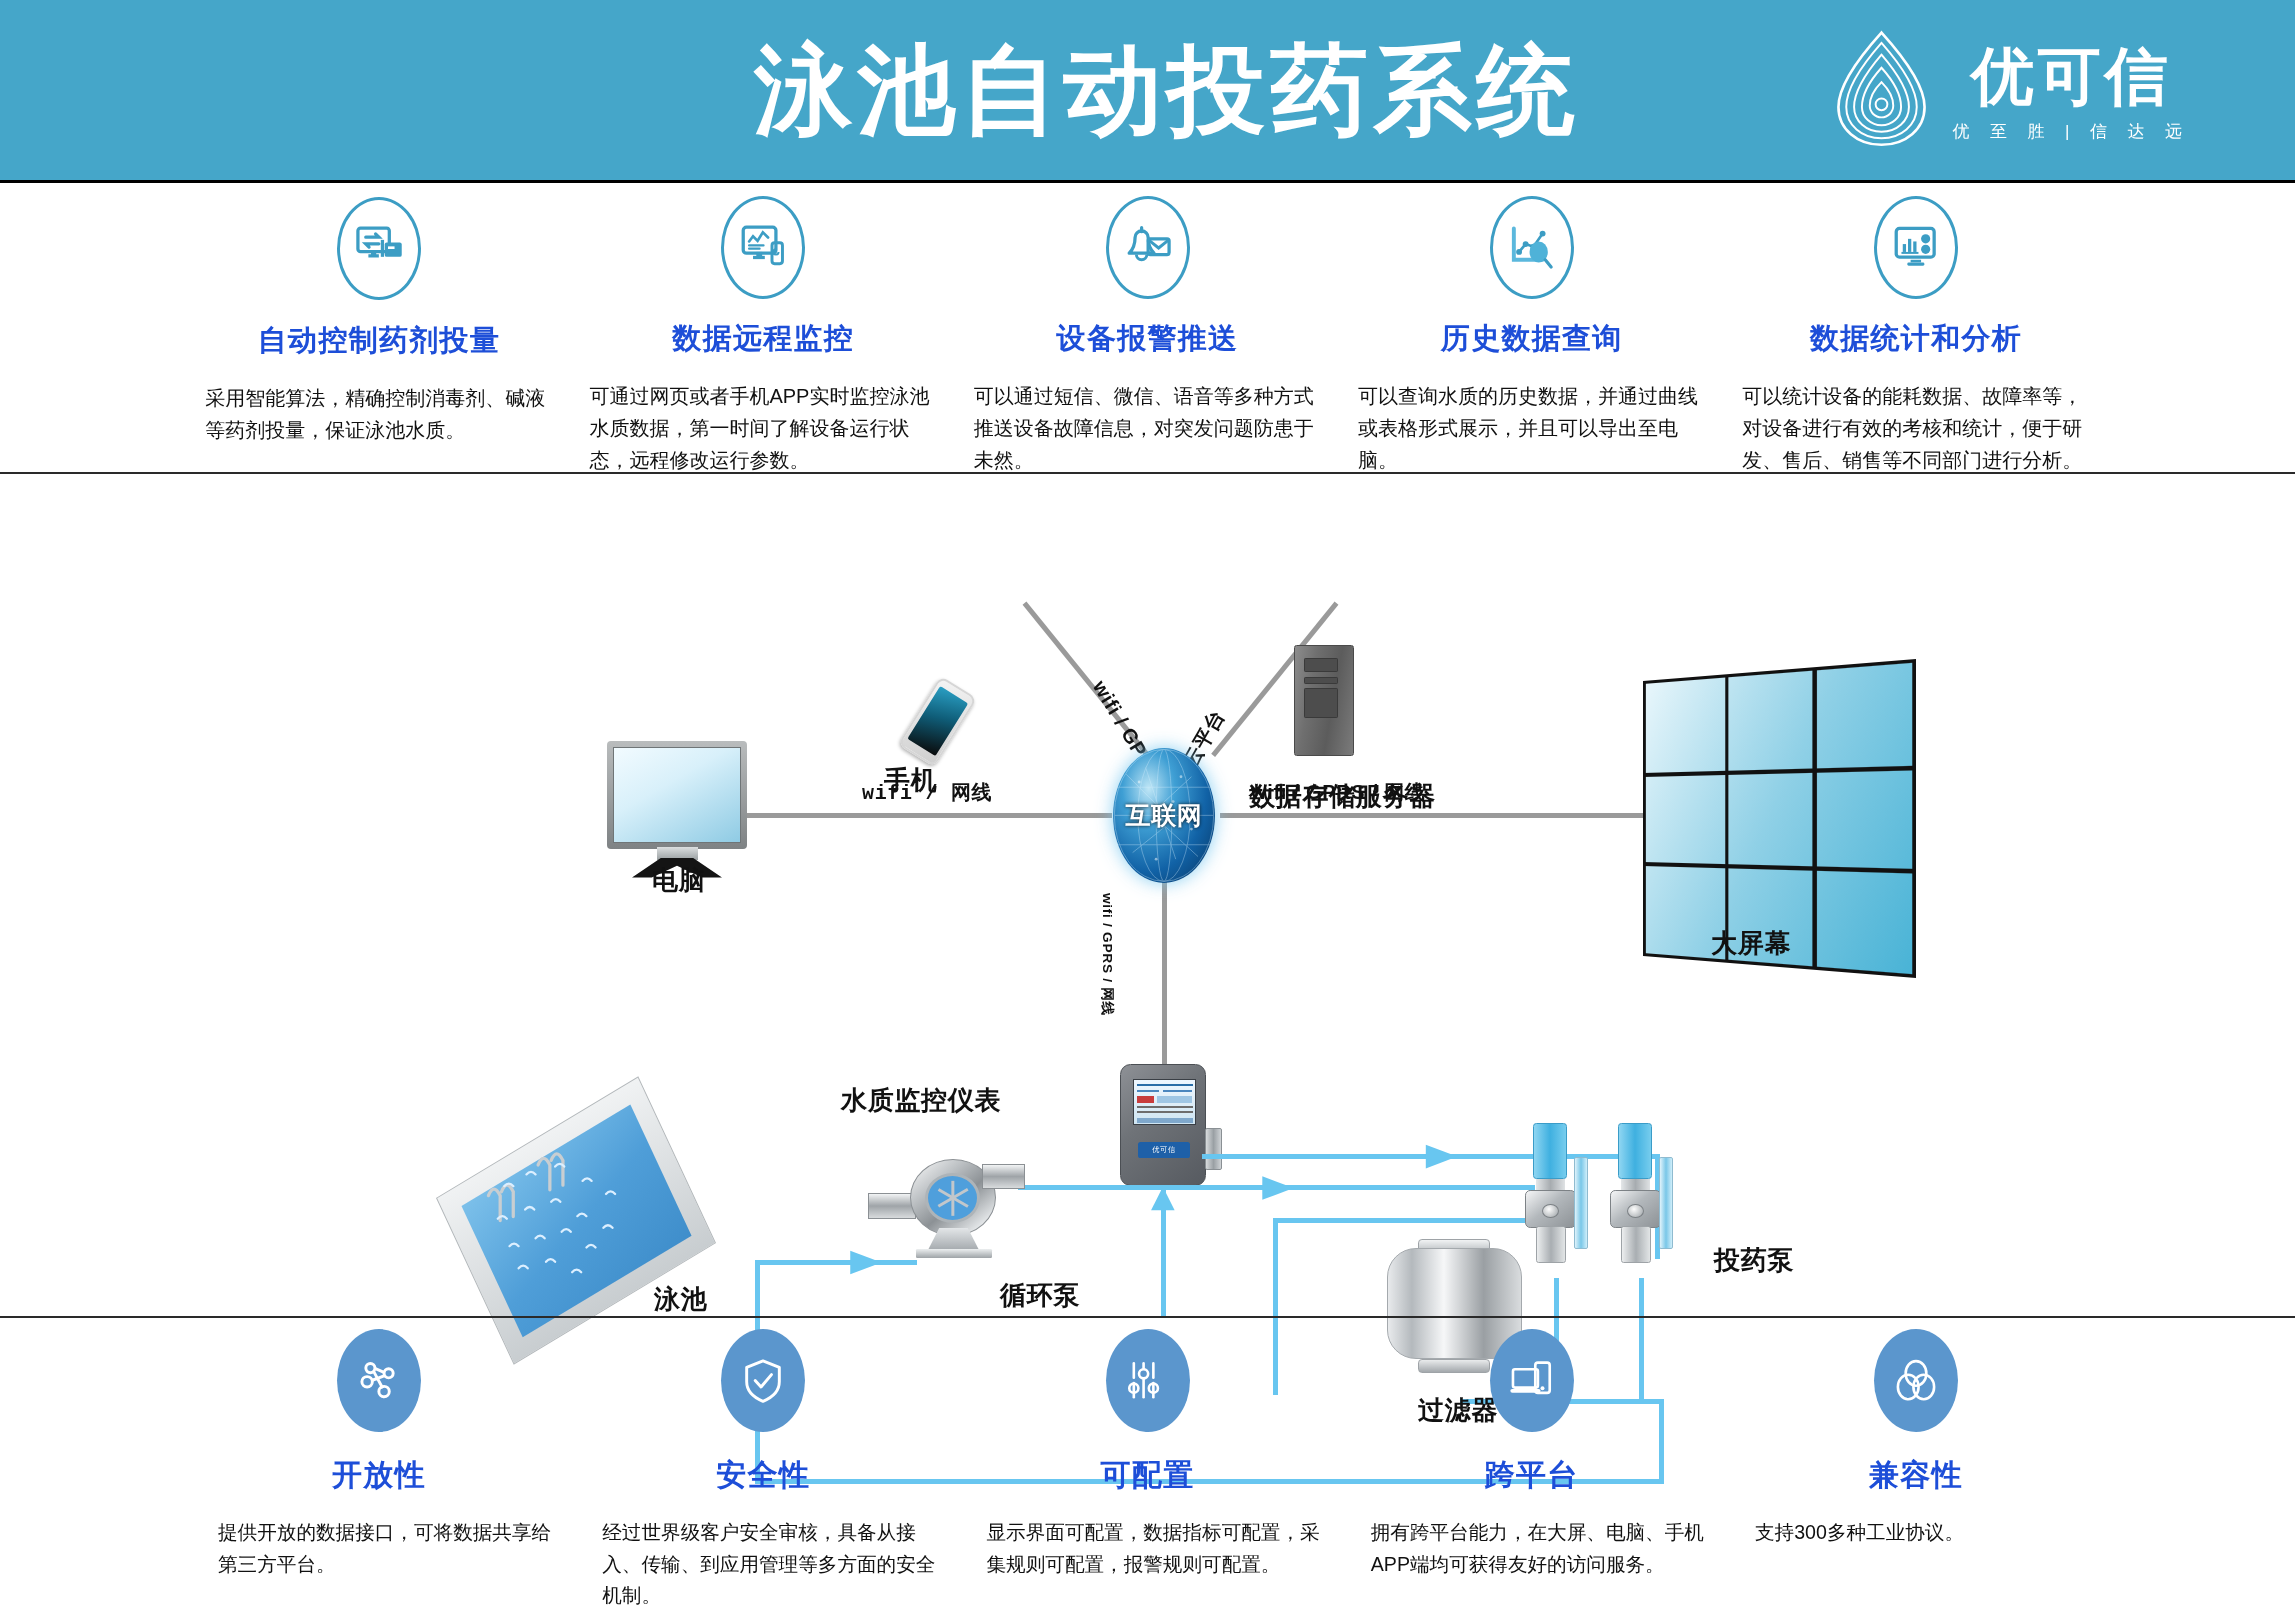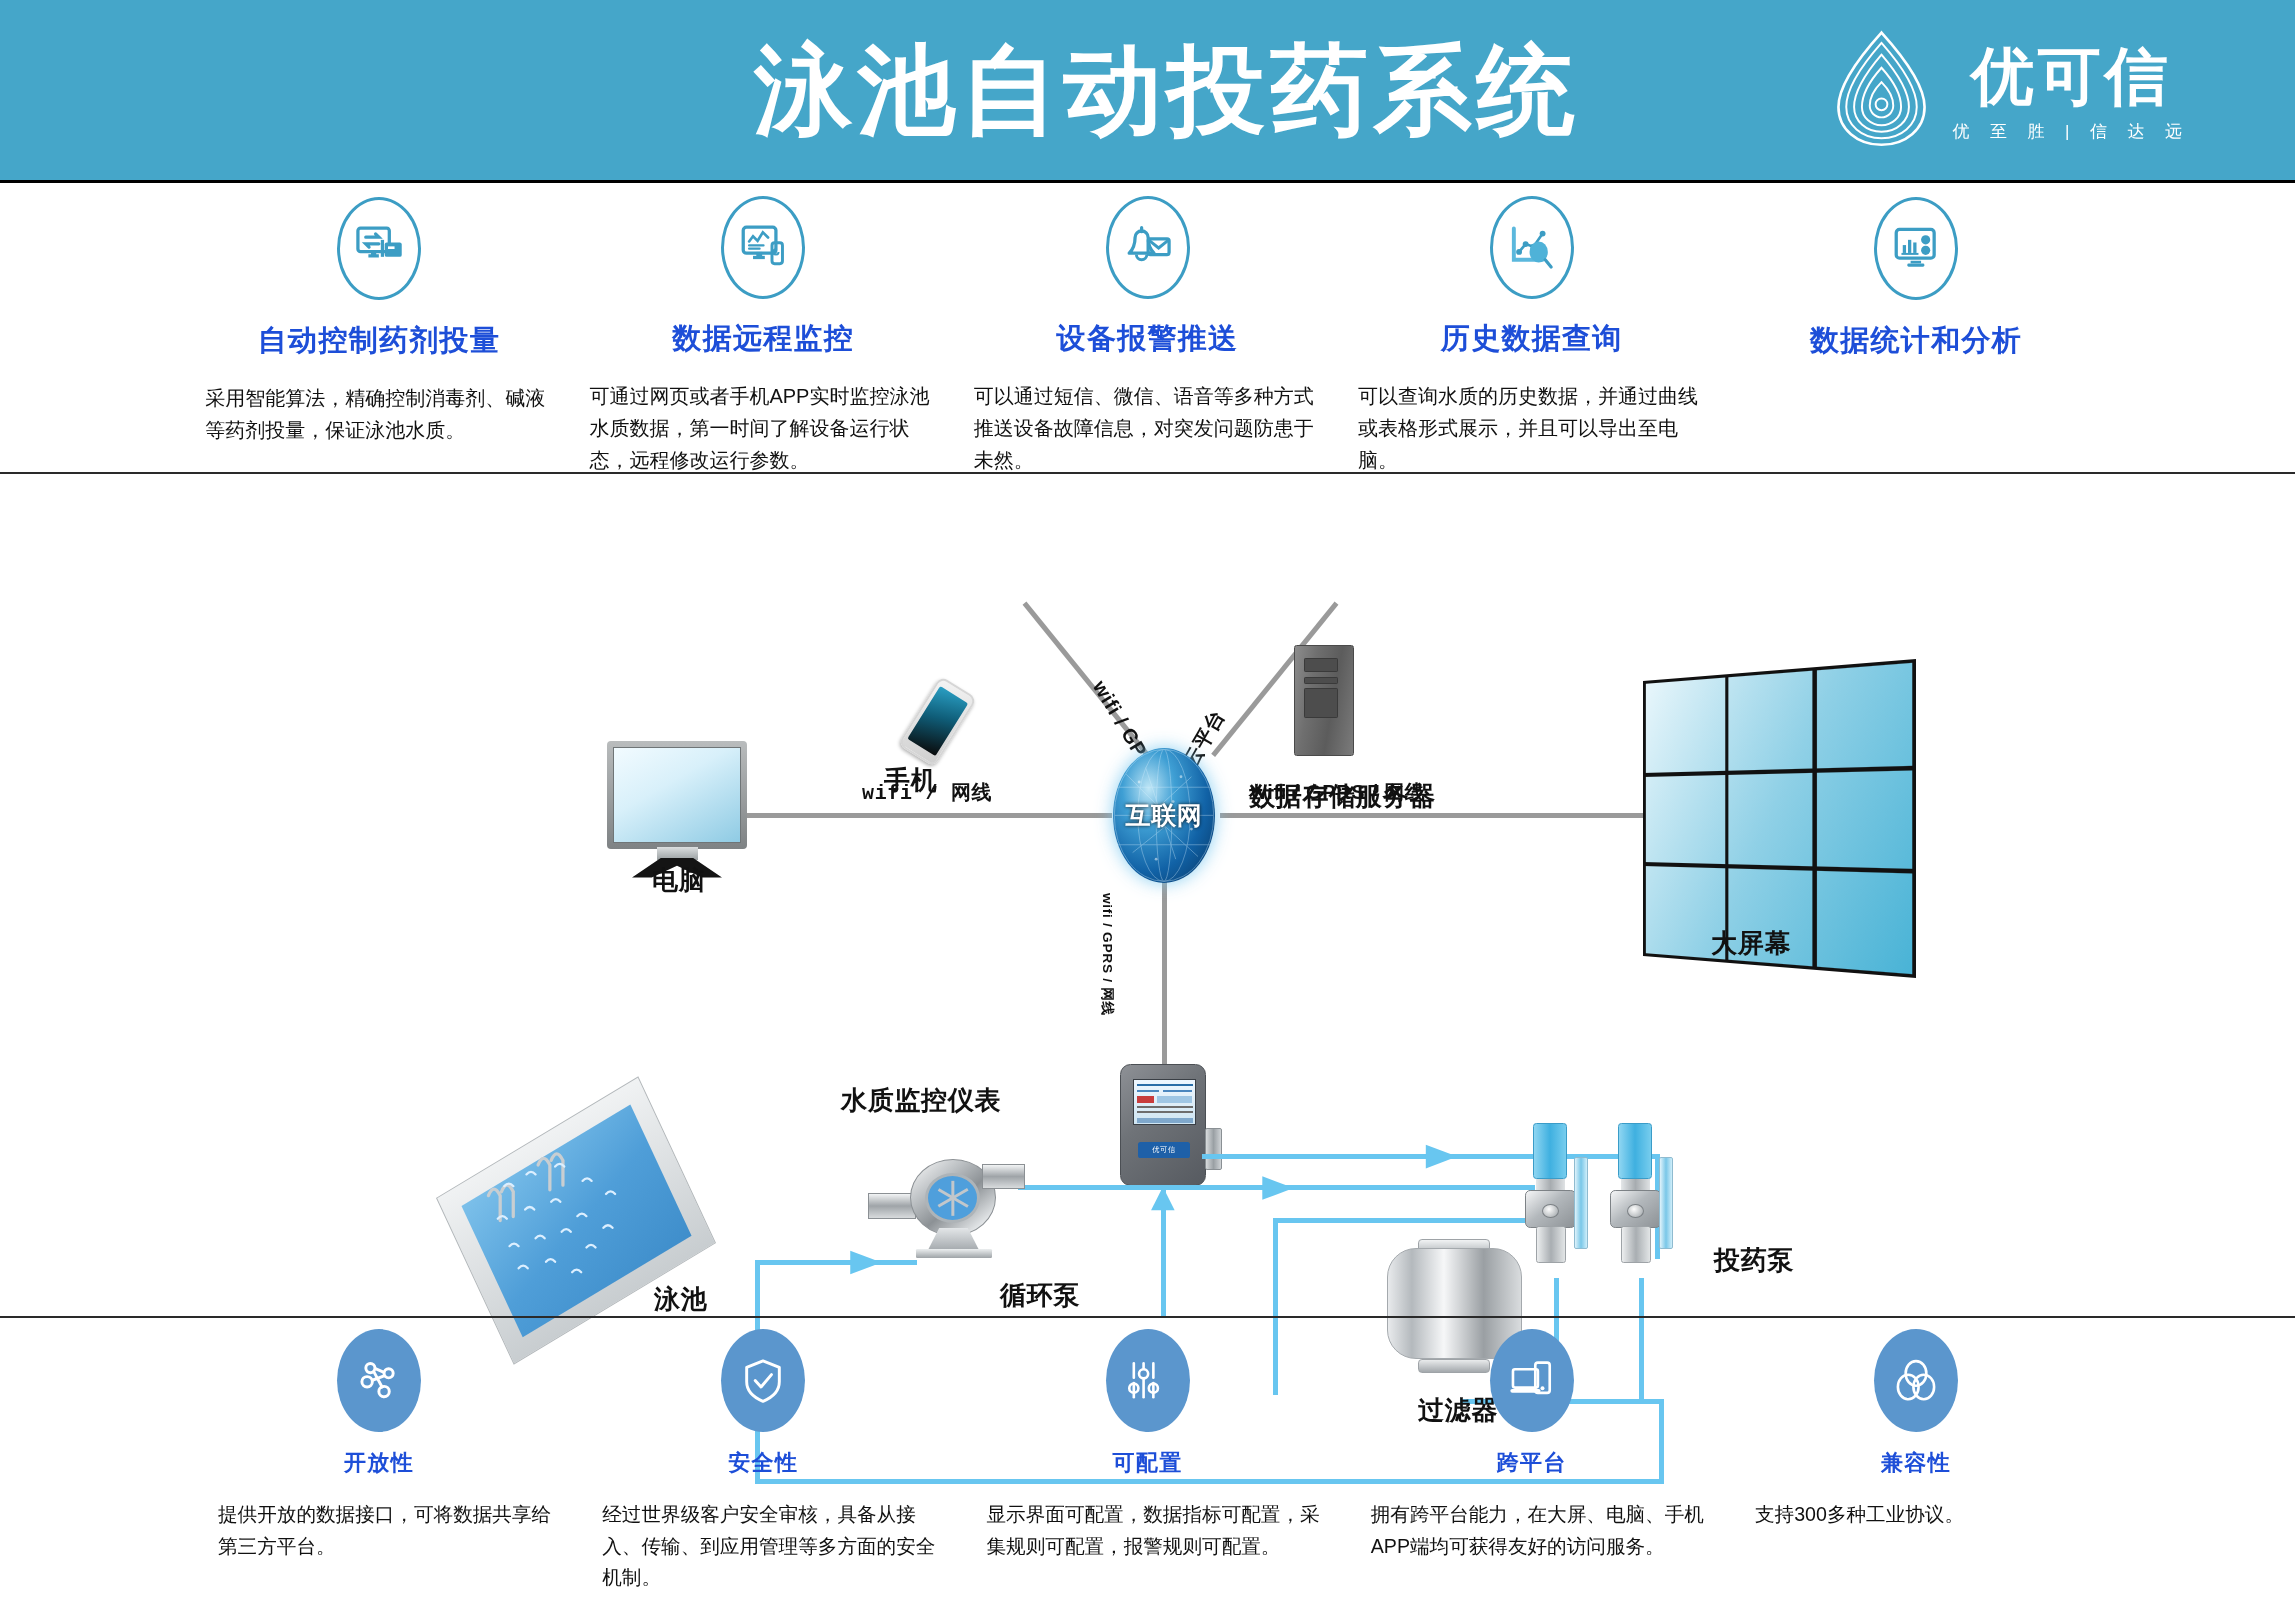--- a/index.html
+++ b/index.html
@@ -56,21 +56,21 @@
   }
   .feature-title {
     font-size: 29px; font-weight: bold; color: #1d4ed8; margin-top: 19.6px;
     letter-spacing: 1.3px; white-space: nowrap;
   }
   .feature-desc {
     font-size: 20px; color: #111; line-height: 1.62; margin-top: 21px;
     width: 100%; text-align: left; padding-left: 9.2px;
   }
   .feature-row.bottom .feature-desc { text-align: left; padding-left: 22px; font-size: 19.6px; }
-  .feature-row.bottom .feature-title { margin-top: 15px; font-size: 22px; }
+  .feature-row.bottom .feature-title { margin-top: 22px; font-size: 30px; }
 
   .divider {
     position: absolute; left: 0; width: 2295px; height: 2px; background: #2a2a2a;
   }
   .divider.d1 { top: 472px; }
   .divider.d2 { top: 1316px; }
 
   
   .diagram { position: absolute; left: 0; top: 475px; width: 2295px; height: 840px; }
   .dlabel {
@@ -367,20 +367,21 @@
             <rect x="34" y="28" width="5" height="16" fill="#3c9dc4"></rect>
             <rect x="16" y="44" width="26" height="3" fill="#3c9dc4"></rect>
             <circle cx="53" cy="24" r="7" fill="#3c9dc4"></circle>
             <circle cx="53" cy="40" r="7" fill="#3c9dc4"></circle>
             <rect x="30" y="56" width="16" height="4" fill="#3c9dc4"></rect>
             <rect x="25" y="60" width="26" height="5" rx="2" fill="#3c9dc4"></rect>
           </svg>
         </div>
       </div>
       <div class="feature-title">数据统计和分析</div>
+      <div class="feature-desc">可以统计设备的能耗数据、故障率等，对设备进行有效的考核和统计，便于研发、售后、销售等不同部门进行分析。</div>
     </div>
 
   </div>
 
   <div class="divider d1"></div>
 
   <div class="diagram">
 
     <div class="conn" style="left:952px; top:278px; width:196px; height:4.6px; transform:rotate(51deg); transform-origin:right center;"></div>
     <div class="conn" style="left:1213px; top:278px; width:196px; height:4.6px; transform:rotate(-51deg); transform-origin:left center;"></div>

